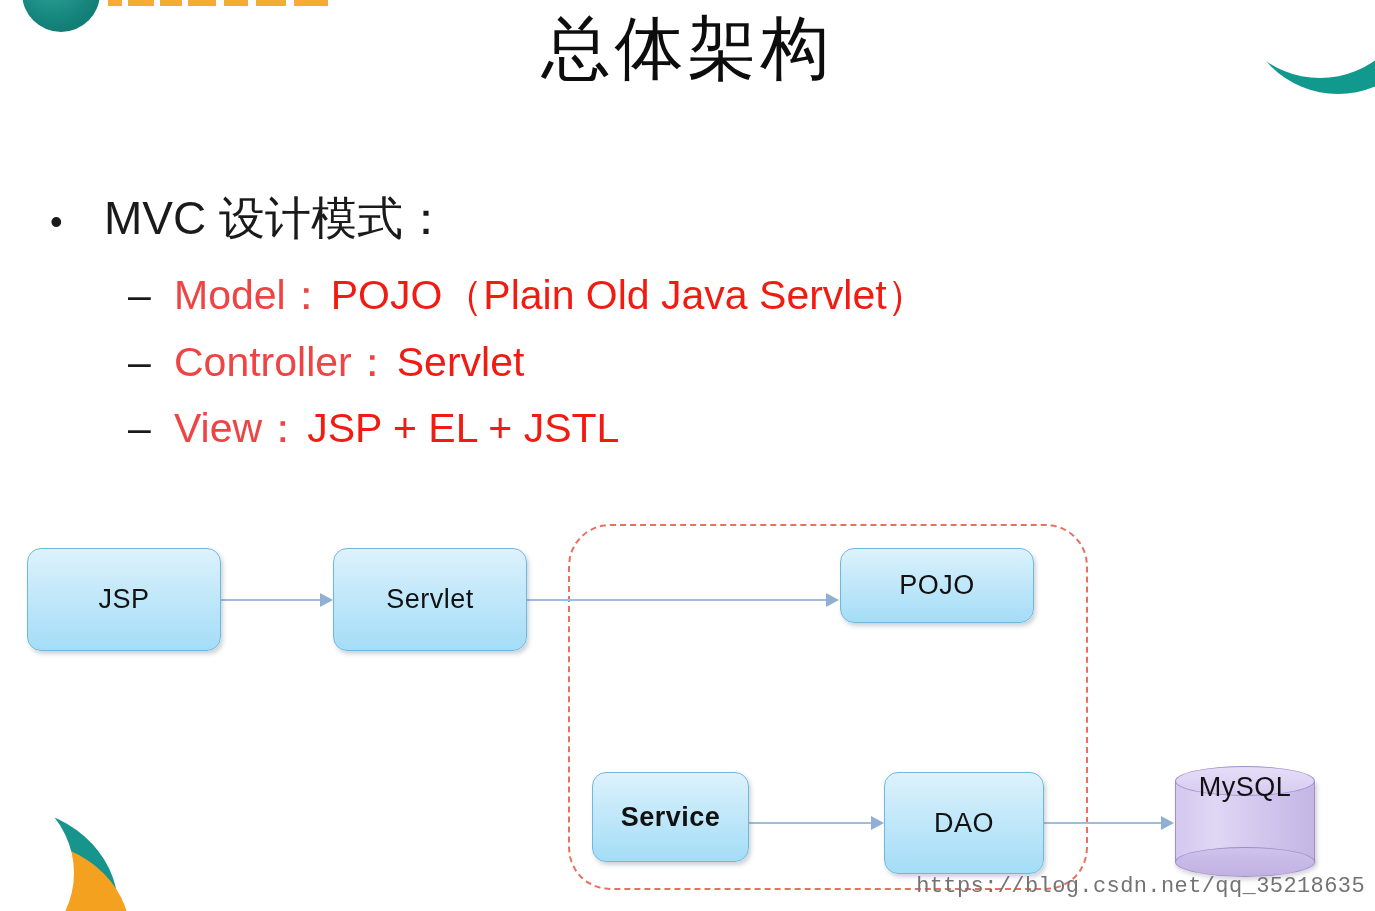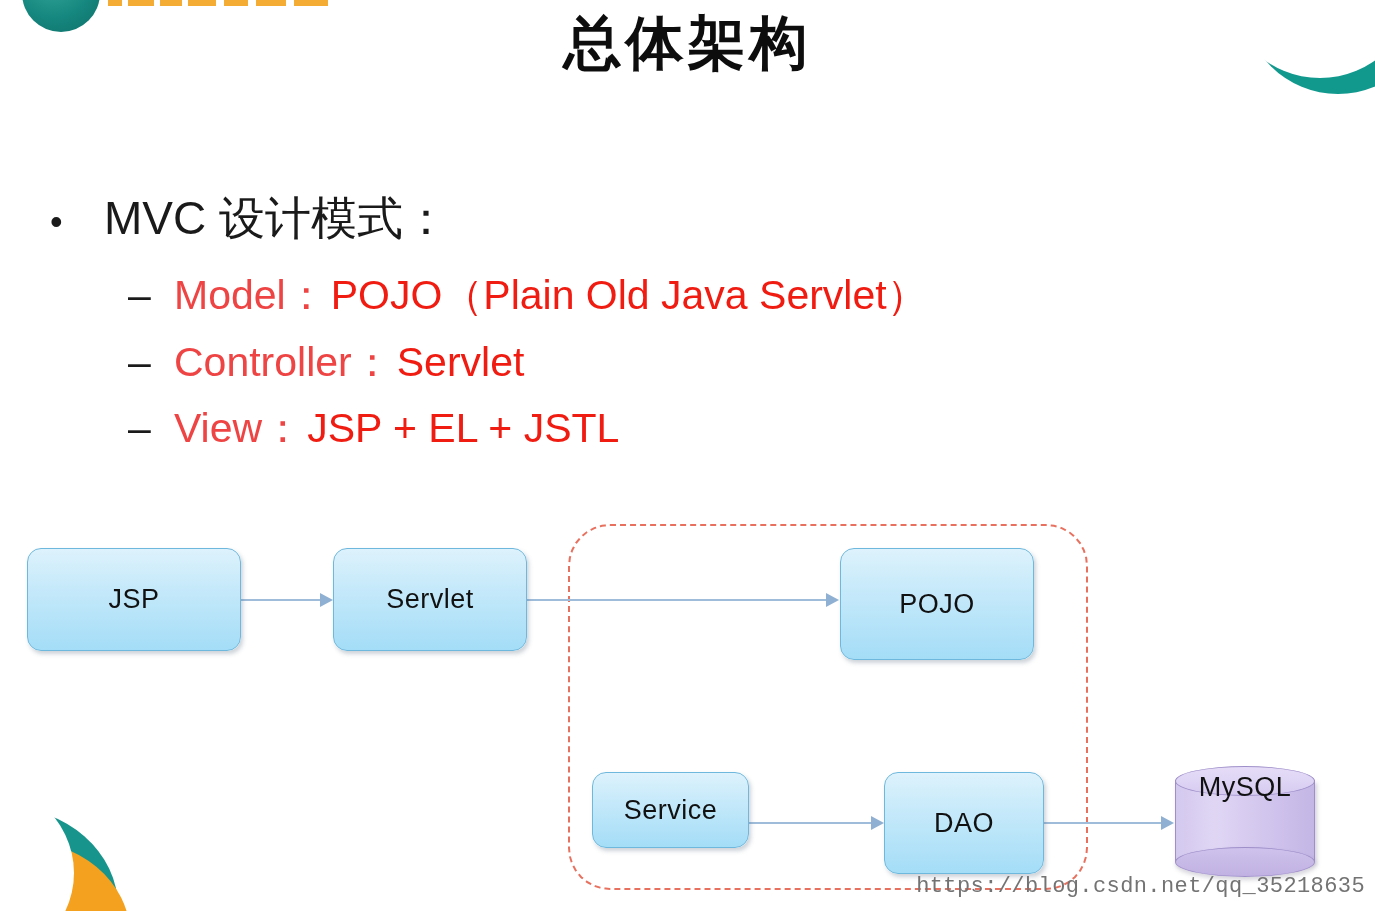--- a/index.html
+++ b/index.html
@@ -66,22 +66,22 @@
     width:230px; height:200px;
     border-radius:50%;
     background:#ffffff;
   }
 
   
   #page-title {
     position:absolute; left:0; right:0; top:14px;
     text-align:center;
     font-family:"DejaVu Sans","Liberation Sans",sans-serif;
-    font-size:58px;
-    font-weight:700;
+    font-size:69px;
+    font-weight:400;
     letter-spacing:4px;
     color:#0d0d0d;
     line-height:1.0;
   }
 
   
   #bullets { position:absolute; left:0; top:190px; width:100%; }
 
   .bullet-l1 {
     display:flex; align-items:baseline;
@@ -113,24 +113,24 @@
     border:1.6px solid #6fb8dd;
     border-radius:14px;
     background:linear-gradient(180deg,#ddf2fc 0%,#c5e9fa 40%,#a4ddf7 100%);
     box-shadow:2px 3px 4px rgba(90,110,130,.30);
     display:flex; align-items:center; justify-content:center;
     font-size:27px;
     color:#111;
     letter-spacing:.5px;
   }
 
-  #node-jsp     { left:27px;  top:548px; width:214px; height:103px; }
+  #node-jsp     { left:27px;  top:548px; width:194px; height:103px; }
   #node-servlet { left:333px; top:548px; width:194px; height:103px; }
-  #node-pojo    { left:840px; top:548px; width:194px; height:112px; }
-  #node-service { left:592px; top:772px; width:157px; height:76px; }
+  #node-pojo    { left:840px; top:548px; width:194px; height:75px; }
+  #node-service { left:592px; top:772px; width:157px; height:90px;font-weight:bold; }
   #node-dao     { left:884px; top:772px; width:160px; height:102px;text-align:center; }
 
   
   #node-mysql {
     position:absolute;
     left:1175px; top:766px; width:140px; height:110px;
     display:flex; align-items:flex-start; justify-content:center;
   }
   #node-mysql .cyl-body {
     position:absolute; left:0; top:14px; width:140px; height:82px;

